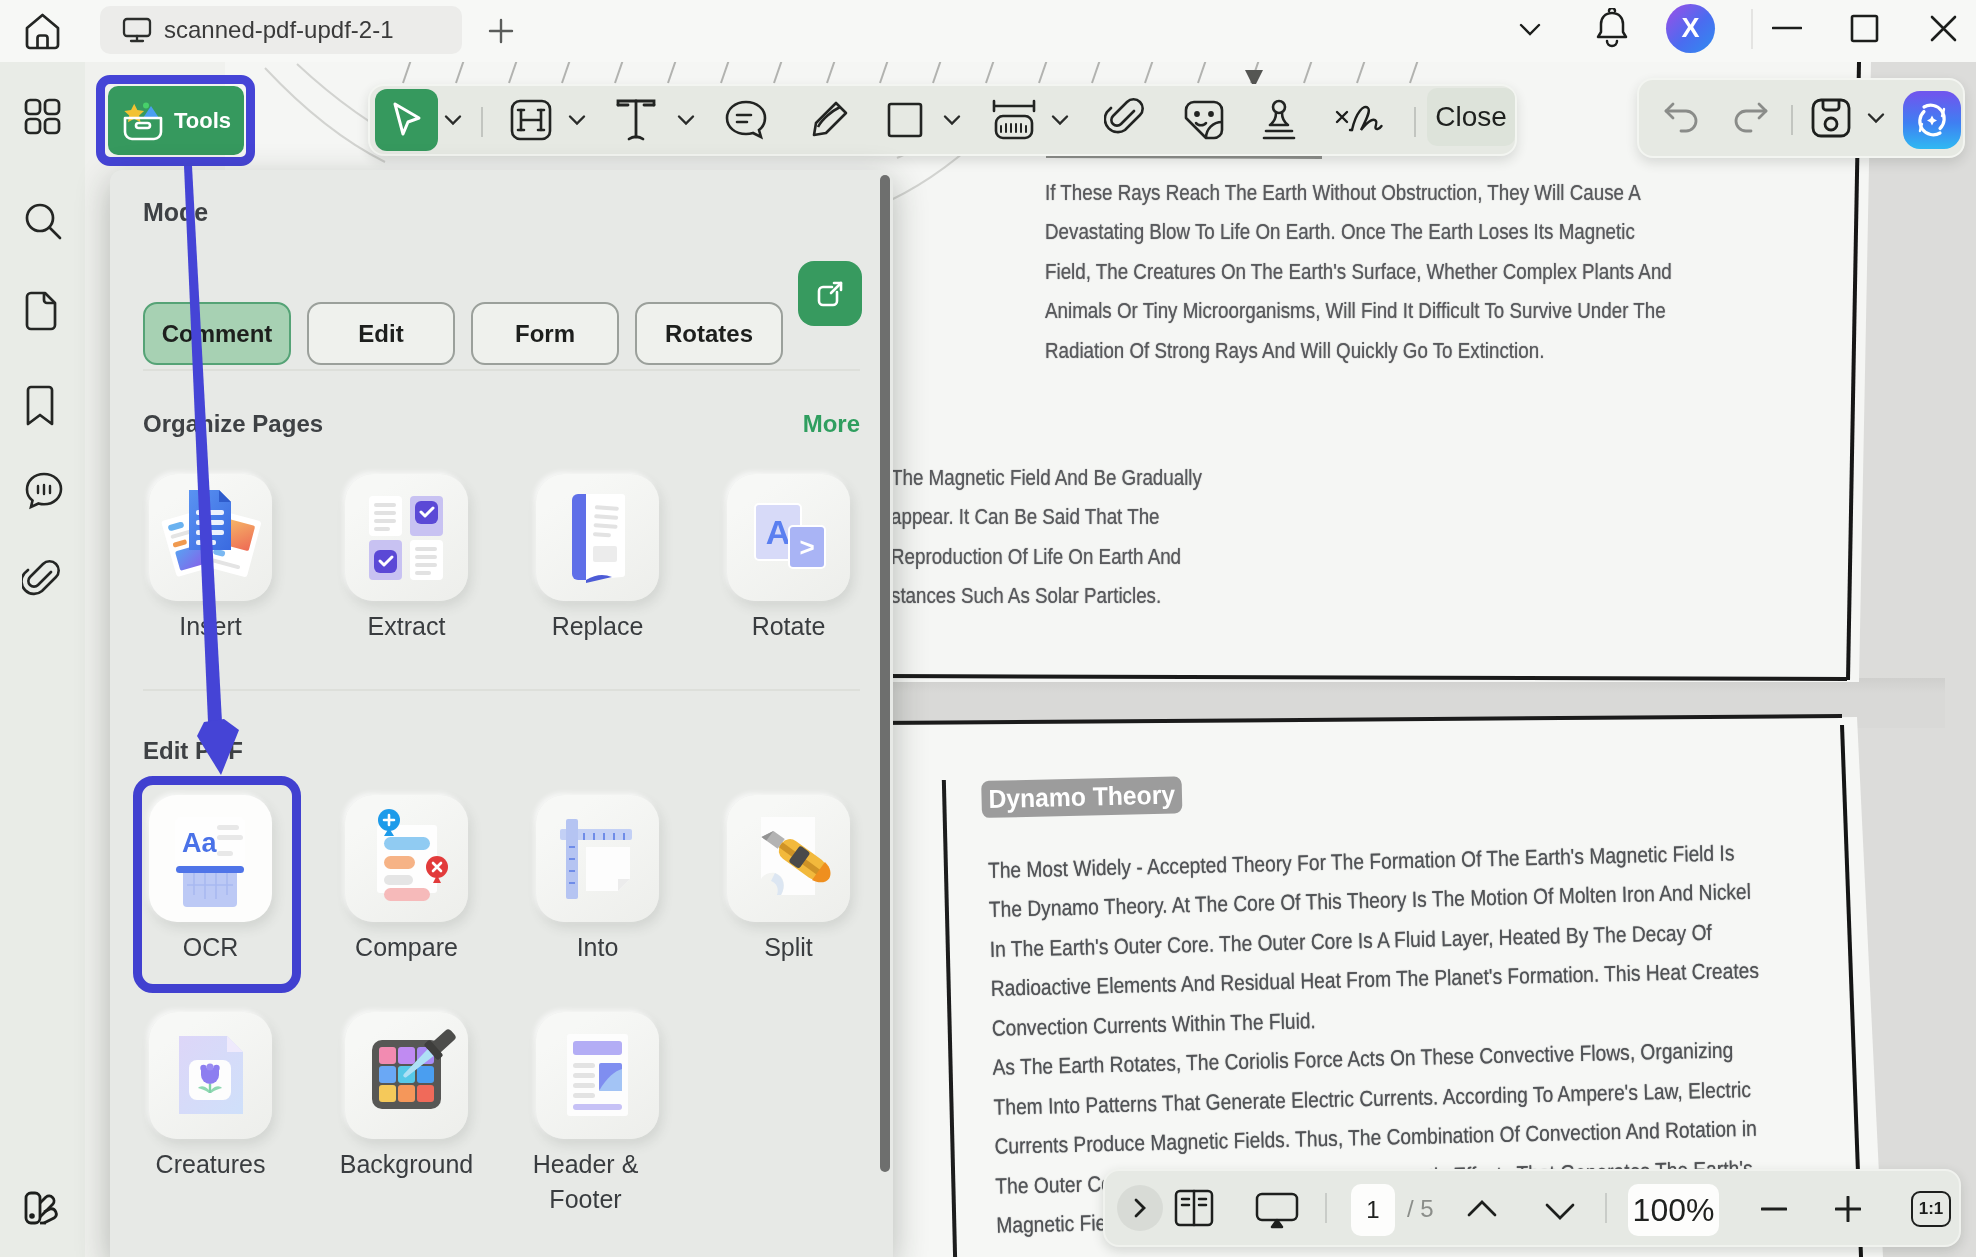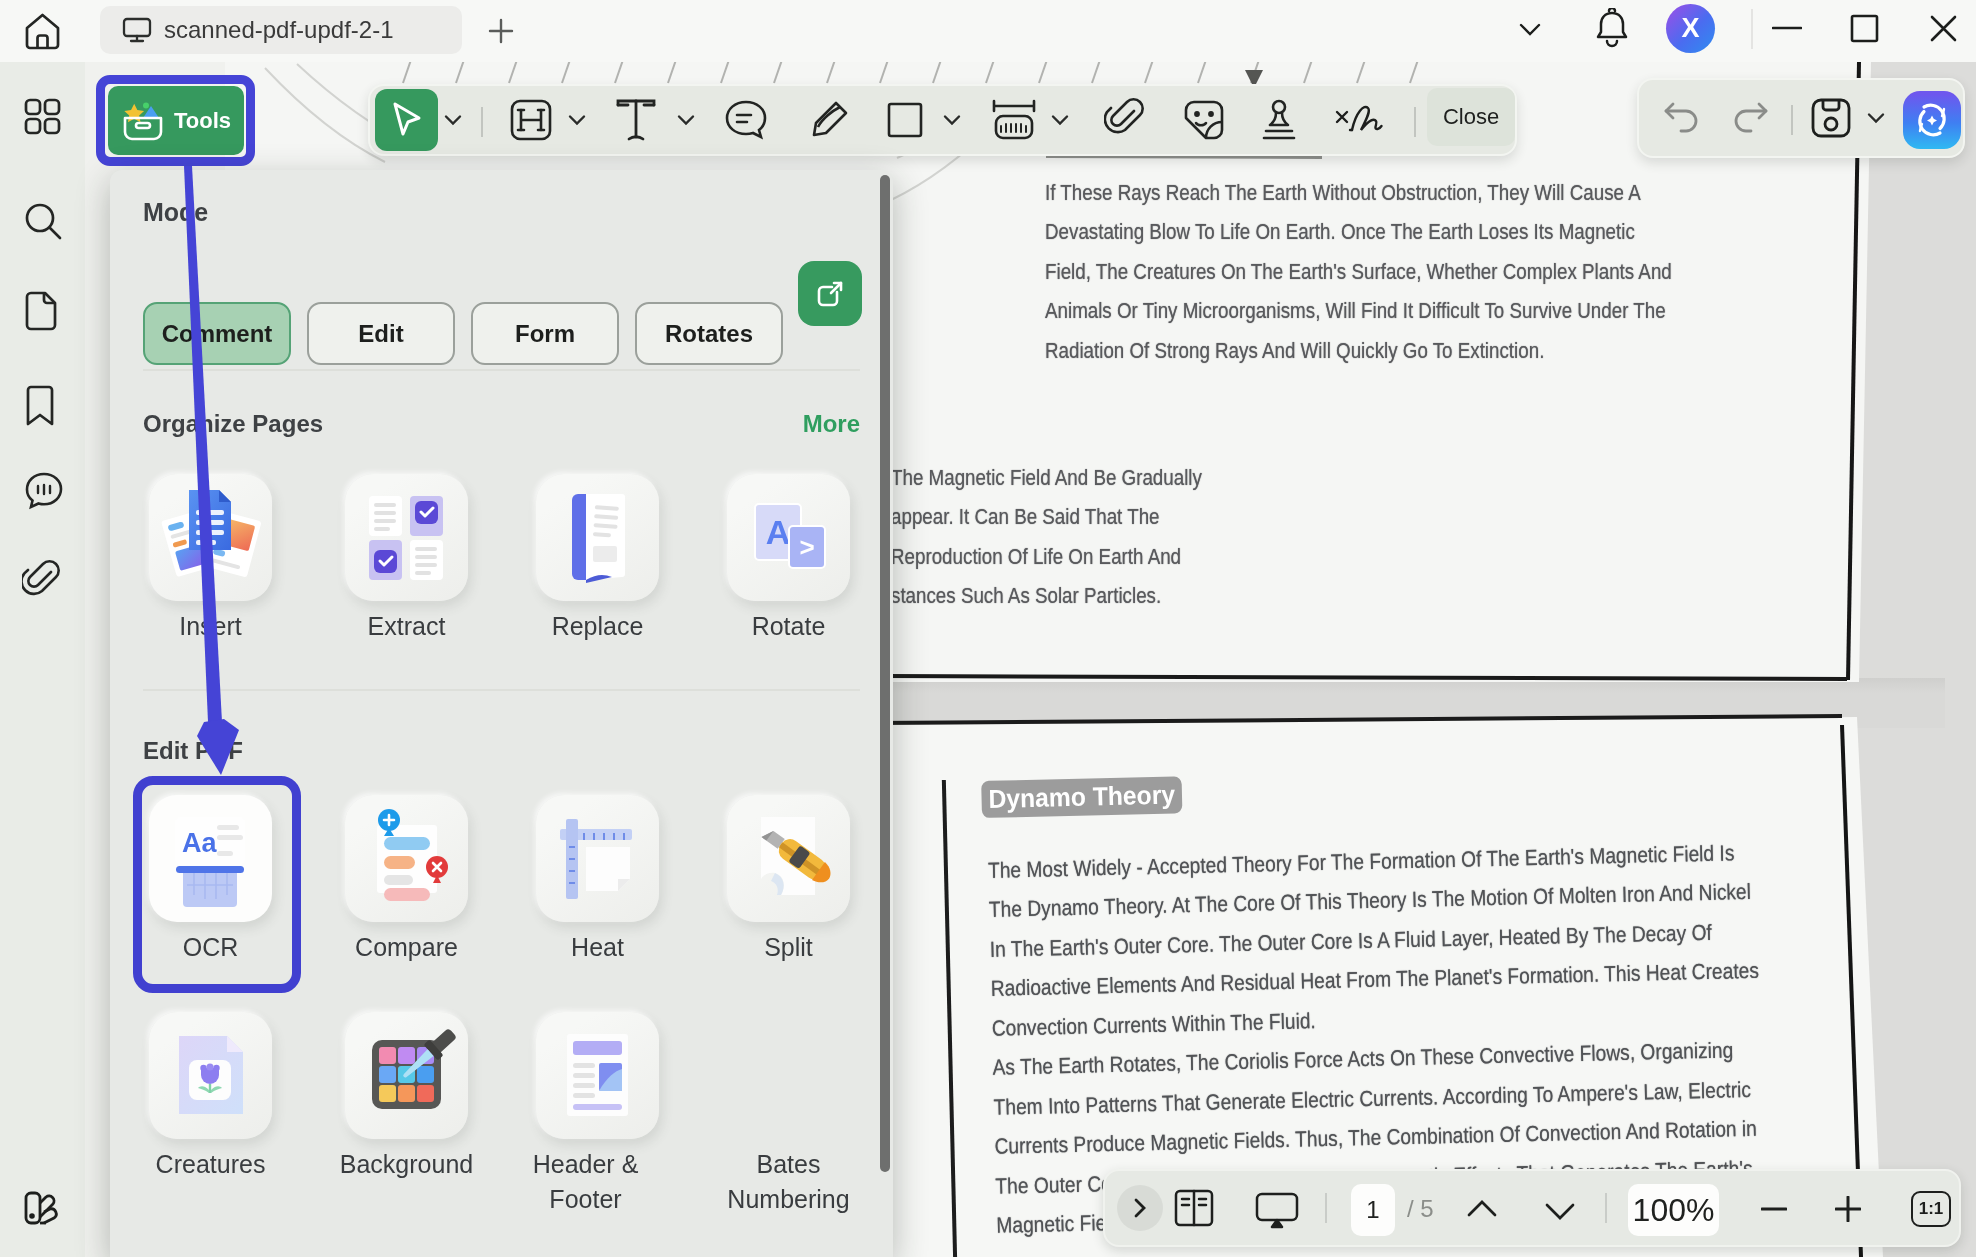--- a/index.html
+++ b/index.html
@@ -16,21 +16,21 @@
 .pill { background:#e6e9e3; border:2px solid #f3f5f1; border-radius:16px; box-shadow:0 5px 12px rgba(40,50,40,.14); }
 #maintoolbar { left:368px; top:84px; width:1149px; height:72px; }
 #righttoolbar { left:1637px; top:78px; width:328px; height:80px; }
 .tbico { position:absolute; top:50%; transform:translate(-50%,-50%); }
 .chev { position:absolute; top:50%; transform:translate(-50%,-50%); }
 .vsep { position:absolute; top:21px; width:2px; height:30px; background:#c2c5c0; }
 
 #toolsborder { left:96px; top:75px; width:159px; height:91px; border:9px solid #4544d6; border-radius:14px; }
 #toolsbtn { left:108px; top:86px; width:136px; height:69px; background:#36995e; border-radius:10px; display:flex; align-items:center; justify-content:center; gap:9px; color:#fff; font-size:22px; font-weight:700; }
 
-#closebtn { left:1427px; top:88px; width:88px; height:58px; background:#dde3da; border-radius:10px; color:#1e201e; font-size:22px; display:flex; align-items:center; justify-content:center; }
+#closebtn { left:1427px; top:88px; width:88px; height:58px; background:#dde3da; border-radius:10px; color:#1e201e; font-size:28px; display:flex; align-items:center; justify-content:center; }
 
 #panel { left:110px; top:170px; width:783px; height:1087px; background:#e7e9e6; border-radius:12px 12px 0 0; box-shadow:0 10px 34px rgba(30,40,30,.30); }
 #scrollthumb { left:880px; top:175px; width:10px; height:997px; background:#6e6f6e; border-radius:5px; }
 .heading { color:#3e4144; font-weight:700; font-size:24px; }
 .modebtn { top:92px; height:63px; width:148px; border-radius:14px; border:2px solid #9ba09b; background:#eff1ed; color:#1d1f1d; font-size:24px; font-weight:700; display:flex; align-items:center; justify-content:center;margin-top:40px; }
 .divider { left:33px; width:717px; height:2px; background:#dddfda; }
 .tile { width:123px; height:127px; border-radius:28px; background:linear-gradient(145deg,#f7f8f6 20%,#edeeeb 100%); box-shadow:3px 6px 12px rgba(70,80,70,.13), -2px -2px 5px rgba(255,255,255,.8); }
 .tlabel { color:#393c3f; font-size:25px; text-align:center; line-height:35px; }
 
 #bottombar { left:1103px; top:1169px; width:858px; height:78px; background:#e6e9e4; border:2px solid #f0f2ee; border-radius:16px; box-shadow:0 4px 12px rgba(40,50,40,.16); }
@@ -469,21 +469,21 @@
       <path d="M36 52 l14 0 0 12 -20 0 Z" fill="#b3b3b3"></path>
       <path d="M36 52 l-6 12 6 0 Z" fill="#939393"></path>
       <rect x="50" y="47" width="52" height="22" rx="10" fill="#f2b93c"></rect>
       <rect x="50" y="56" width="52" height="6" fill="#cf9326"></rect>
       <rect x="66" y="48" width="13" height="20" rx="3" fill="#4a4a4a"></rect>
       <path d="M96 47 c8 1 13 6 13 11 c0 5 -5 10 -13 11 Z" fill="#ef8f1f"></path>
     </g>
       </svg></div>
   <div class="abs tlabel" style="left:39px;  top:760px; width:123px;">OCR</div>
   <div class="abs tlabel" style="left:235px; top:760px; width:123px;">Compare</div>
-  <div class="abs tlabel" style="left:426px; top:760px; width:123px;">Heat</div>
+  <div class="abs tlabel" style="left:426px; top:760px; width:123px;">Into</div>
   <div class="abs tlabel" style="left:617px; top:760px; width:123px;">Split</div>
 
   <div class="abs" style="left:23px; top:606px; width:168px; height:217px; border:9px solid #4140d0; border-radius:20px;"></div>
 
   <div class="abs tile" style="left:39px;  top:842px;"><svg width="123" height="127" viewBox="0 0 123 127">
     <defs>
           <linearGradient id="gwm" x1="0" y1="0" x2="1" y2="1">
             <stop offset="0" stop-color="#ddd6f8"></stop>
             <stop offset="1" stop-color="#cfe0fa"></stop>
           </linearGradient>
@@ -527,21 +527,20 @@
           <rect x="37" y="71" width="22" height="5" rx="2.5"></rect>
           <rect x="37" y="81" width="22" height="5" rx="2.5"></rect>
         </g>
     <rect x="63" y="51" width="23" height="28" rx="2" fill="#7f8ef0"></rect>
     <path d="M63 79 c8 -14 16 -20 23 -22 v22 Z" fill="#a3c4f5"></path>
     <rect x="37" y="92" width="49" height="6" rx="3" fill="#c6c1f6"></rect>
       </svg></div>
   <div class="abs tlabel" style="left:39px;  top:977px; width:123px;">Creatures</div>
   <div class="abs tlabel" style="left:215px; top:977px; width:163px;">Background</div>
   <div class="abs tlabel" style="left:414px; top:977px; width:123px;">Header &amp;<br>Footer</div>
-  <div class="abs tlabel" style="left:597px; top:977px; width:163px;">Bates<br>Numbering</div>
 </div>
 <div class="abs" id="scrollthumb"></div>
 
 <svg class="abs" style="left:0;top:0;width:1976px;height:1257px;pointer-events:none" viewBox="0 0 1976 1257">
   <polygon points="184,166 192,166 222,722 208,722" fill="#4544d6"></polygon>
   <polygon points="204,722 197,736 221,775 239,730 224,719" fill="#4544d6"></polygon>
 </svg>
 
 <div class="abs" id="bottombar">
   <div class="abs" style="left:12px; top:14px; width:46px; height:46px; border-radius:50%; background:#d8dbd6; display:flex; align-items:center; justify-content:center;">

